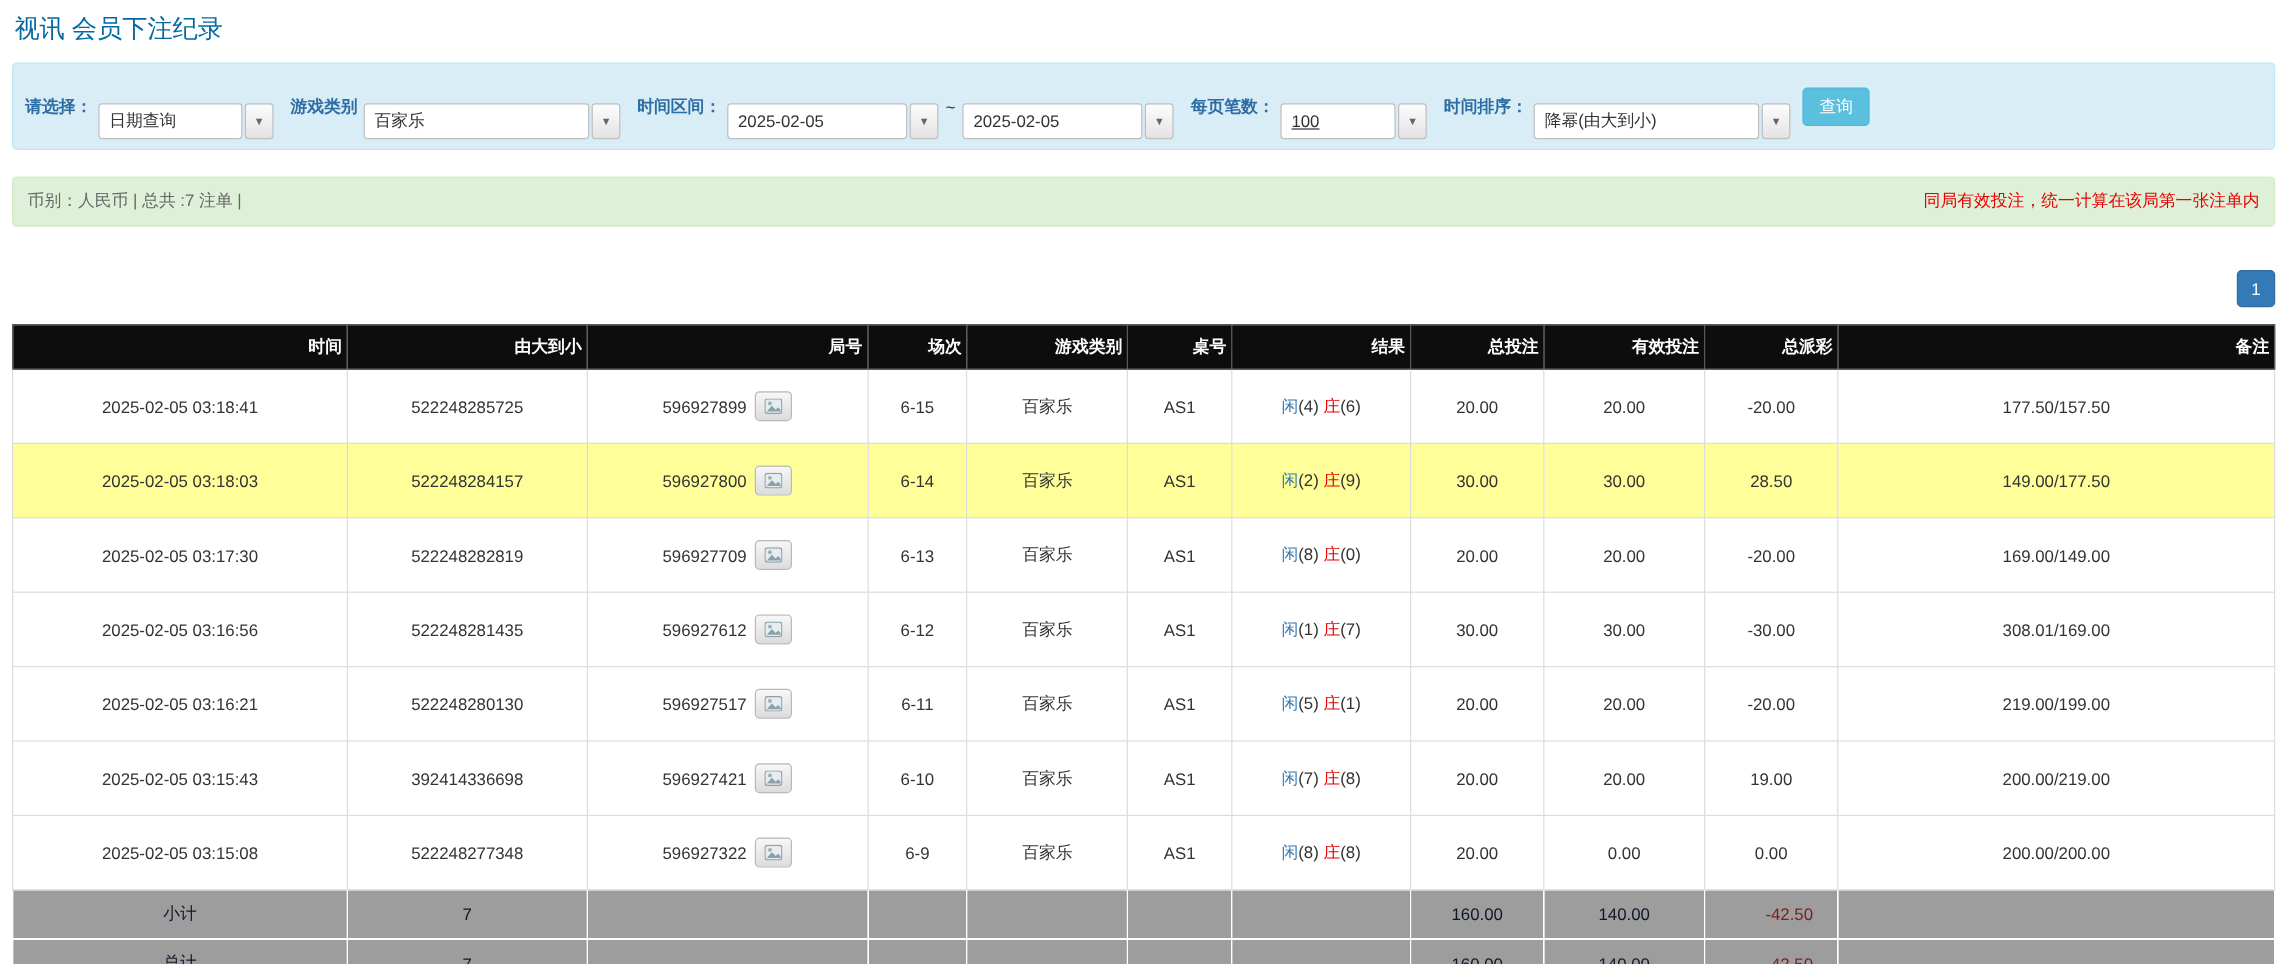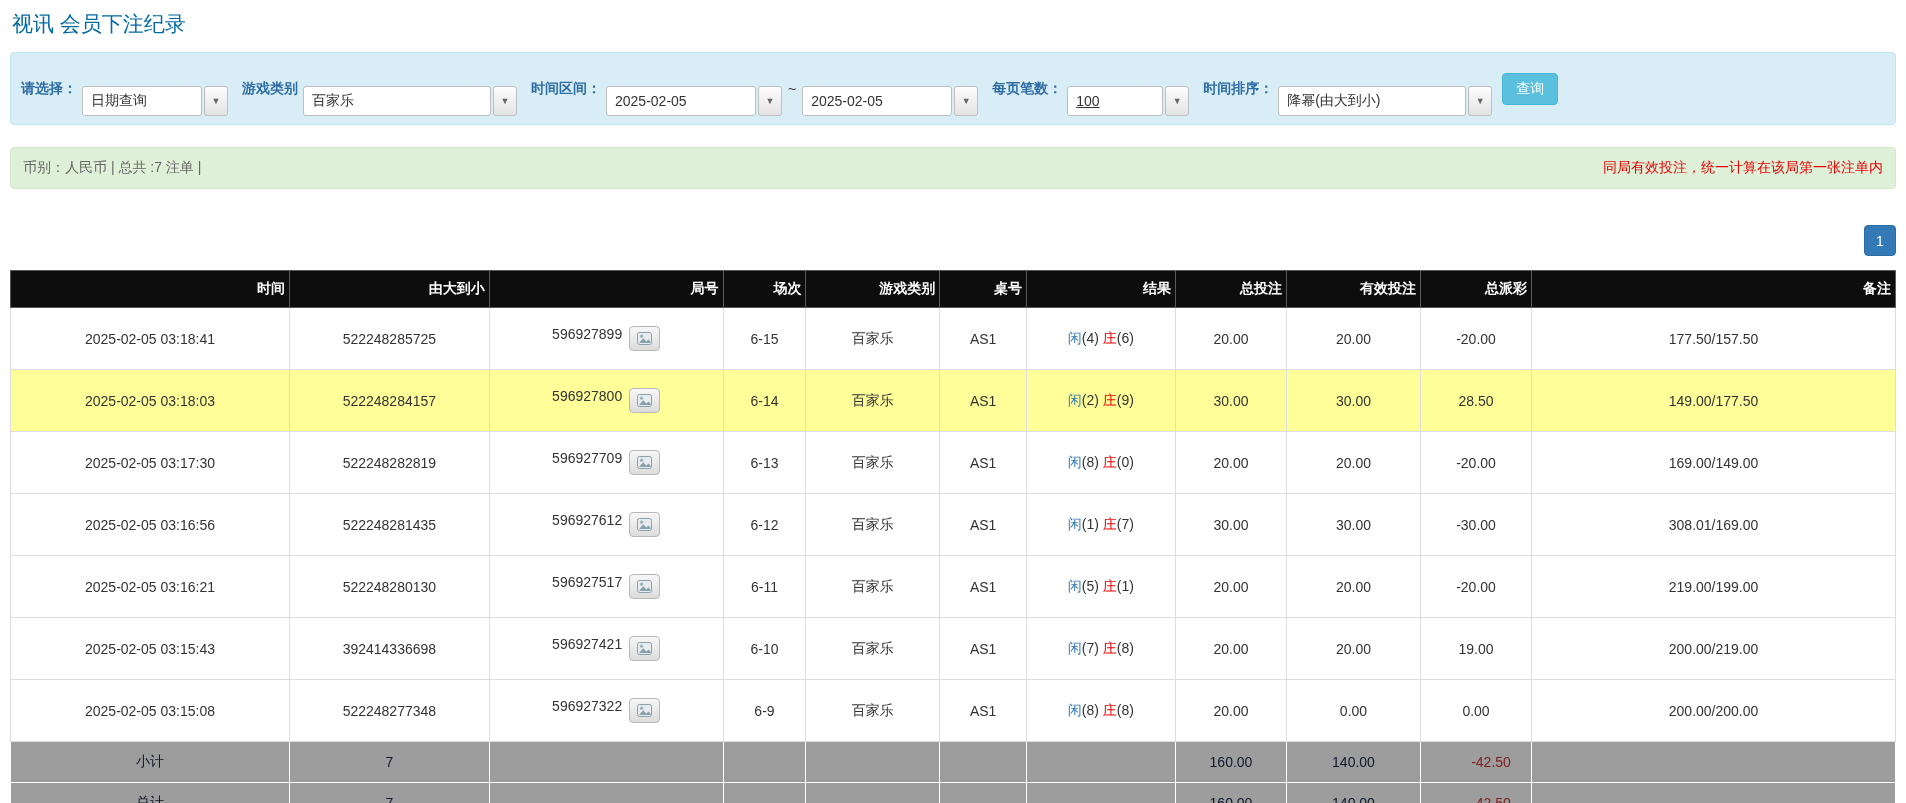--- a/index.html
+++ b/index.html
@@ -134,21 +134,21 @@
     padding: 18px 6px;
     background: #fff;
     overflow: hidden;
   }
   tr.hl td { background: #ffff99; }
   .blue { color: #337ab7; }
   .red  { color: #e60000; }
   .p { color: #337ab7; }
   .b { color: #e60000; }
 
-  .round-wrap { display: inline-flex; gap: 7px; }
+  .round-wrap { display: inline-flex; align-items: center; gap: 7px; }
   .media-btn {
     width: 31px;
     height: 25px;
     border: 1px solid #b9b9b9;
     border-radius: 4px;
     background: linear-gradient(#f7f7f7, #dcdcdc);
     cursor: pointer;
     display: inline-flex;
     align-items: center;
     justify-content: center;

